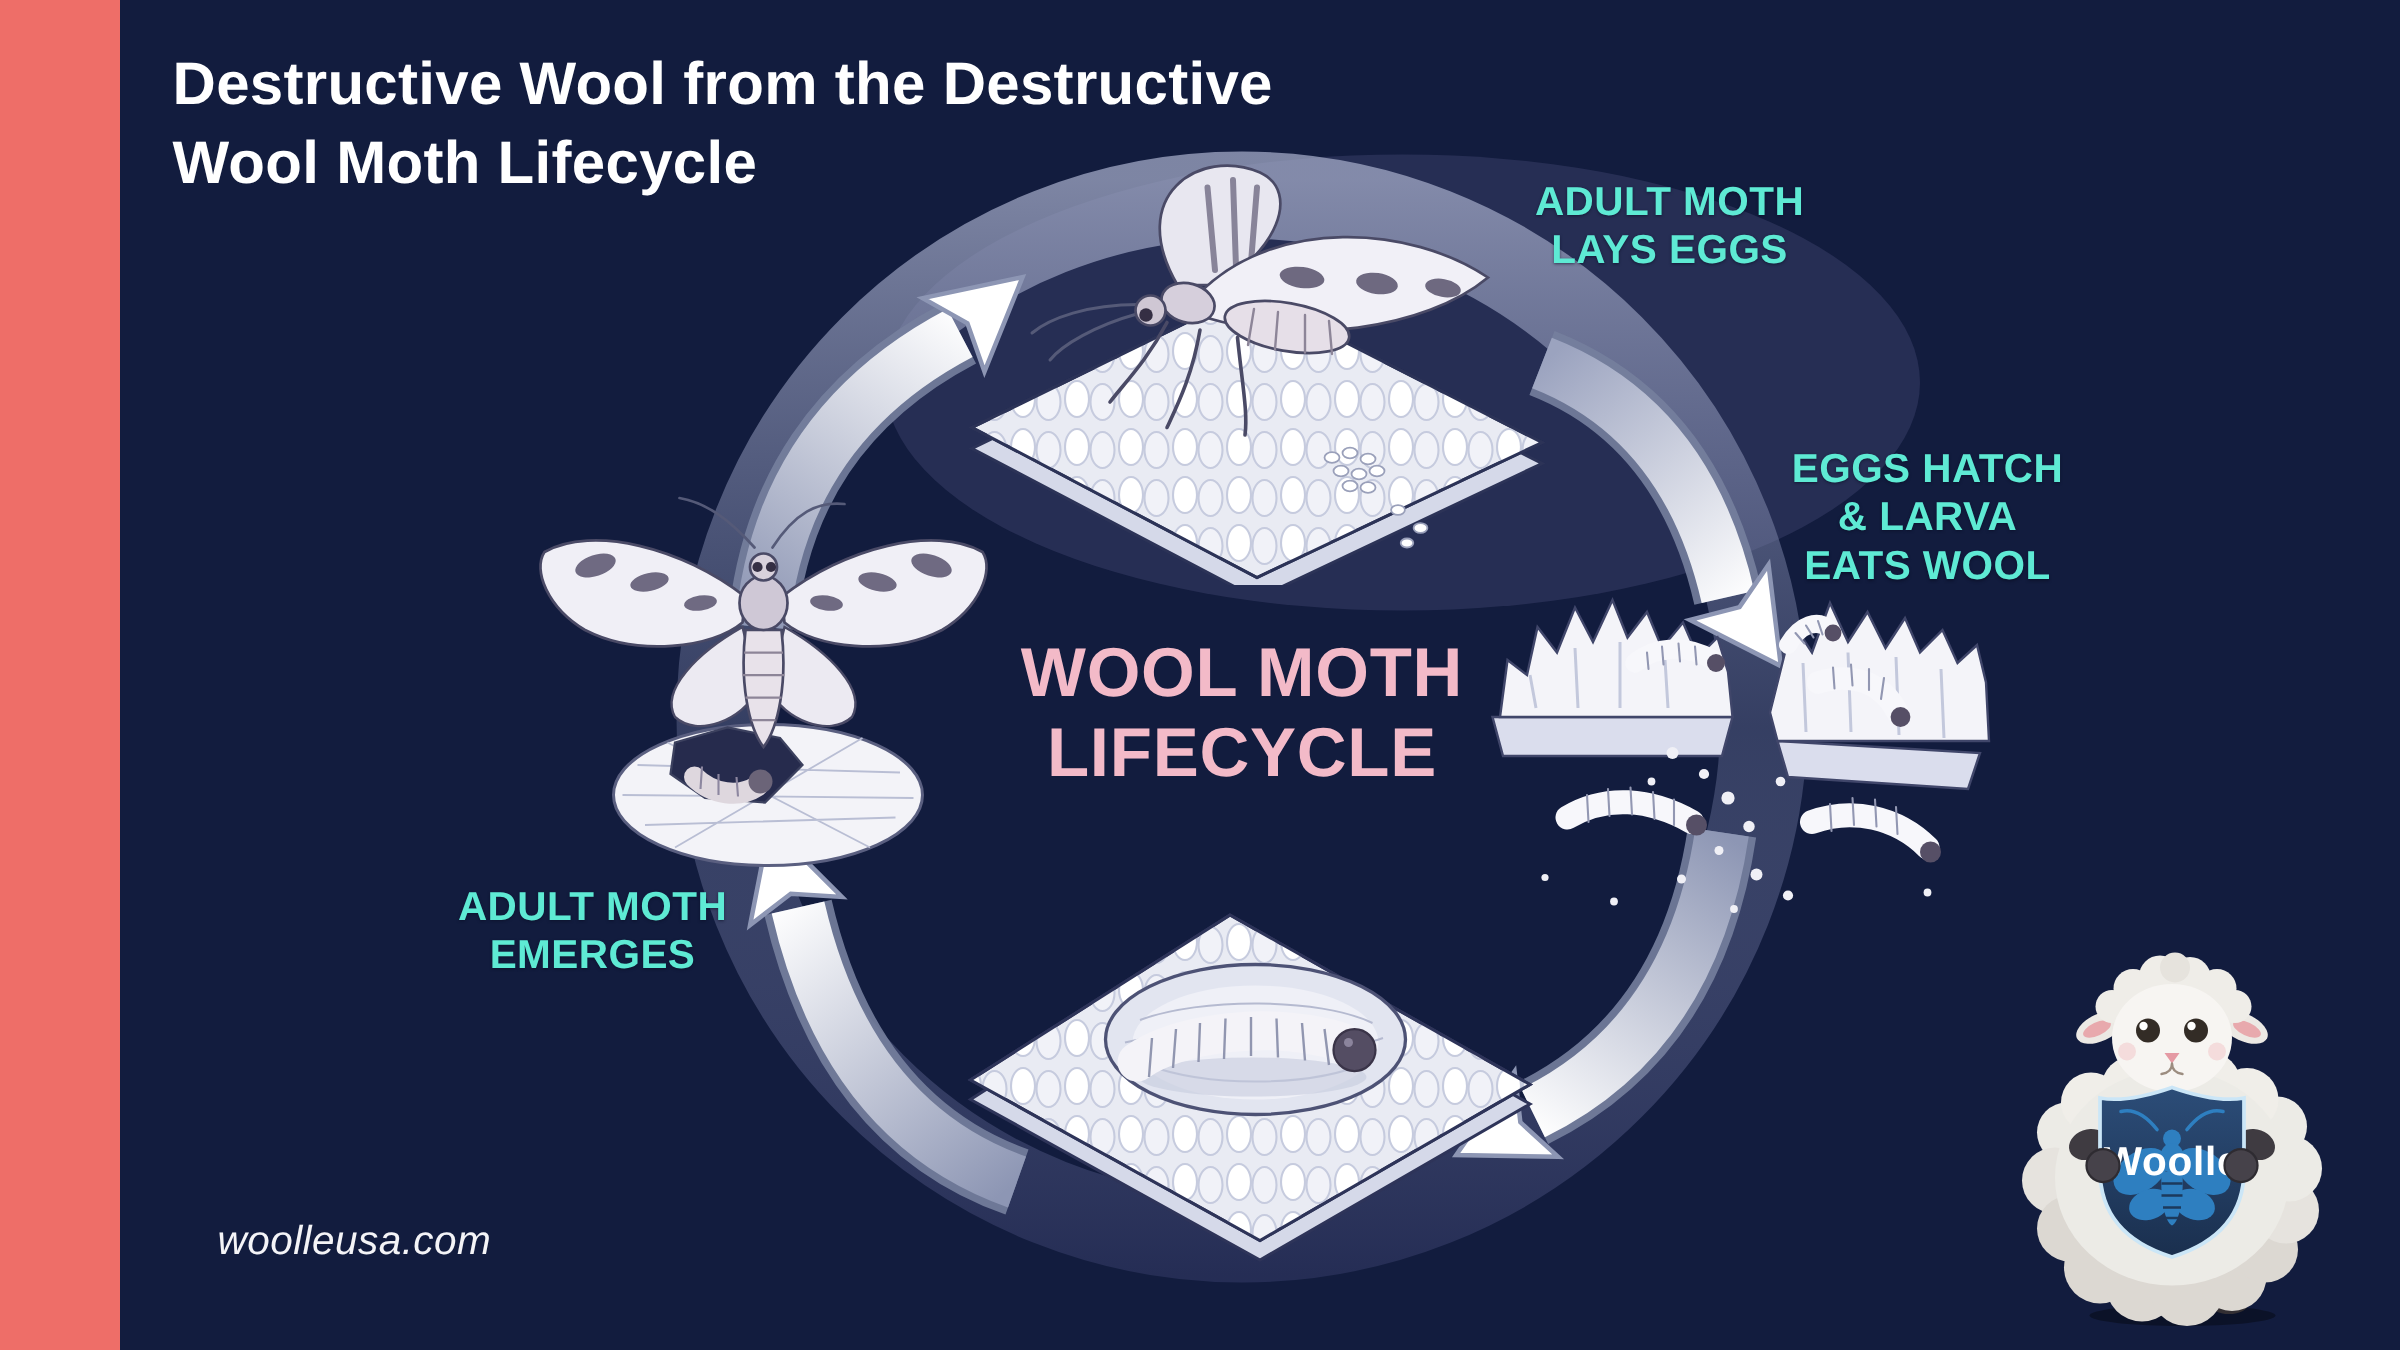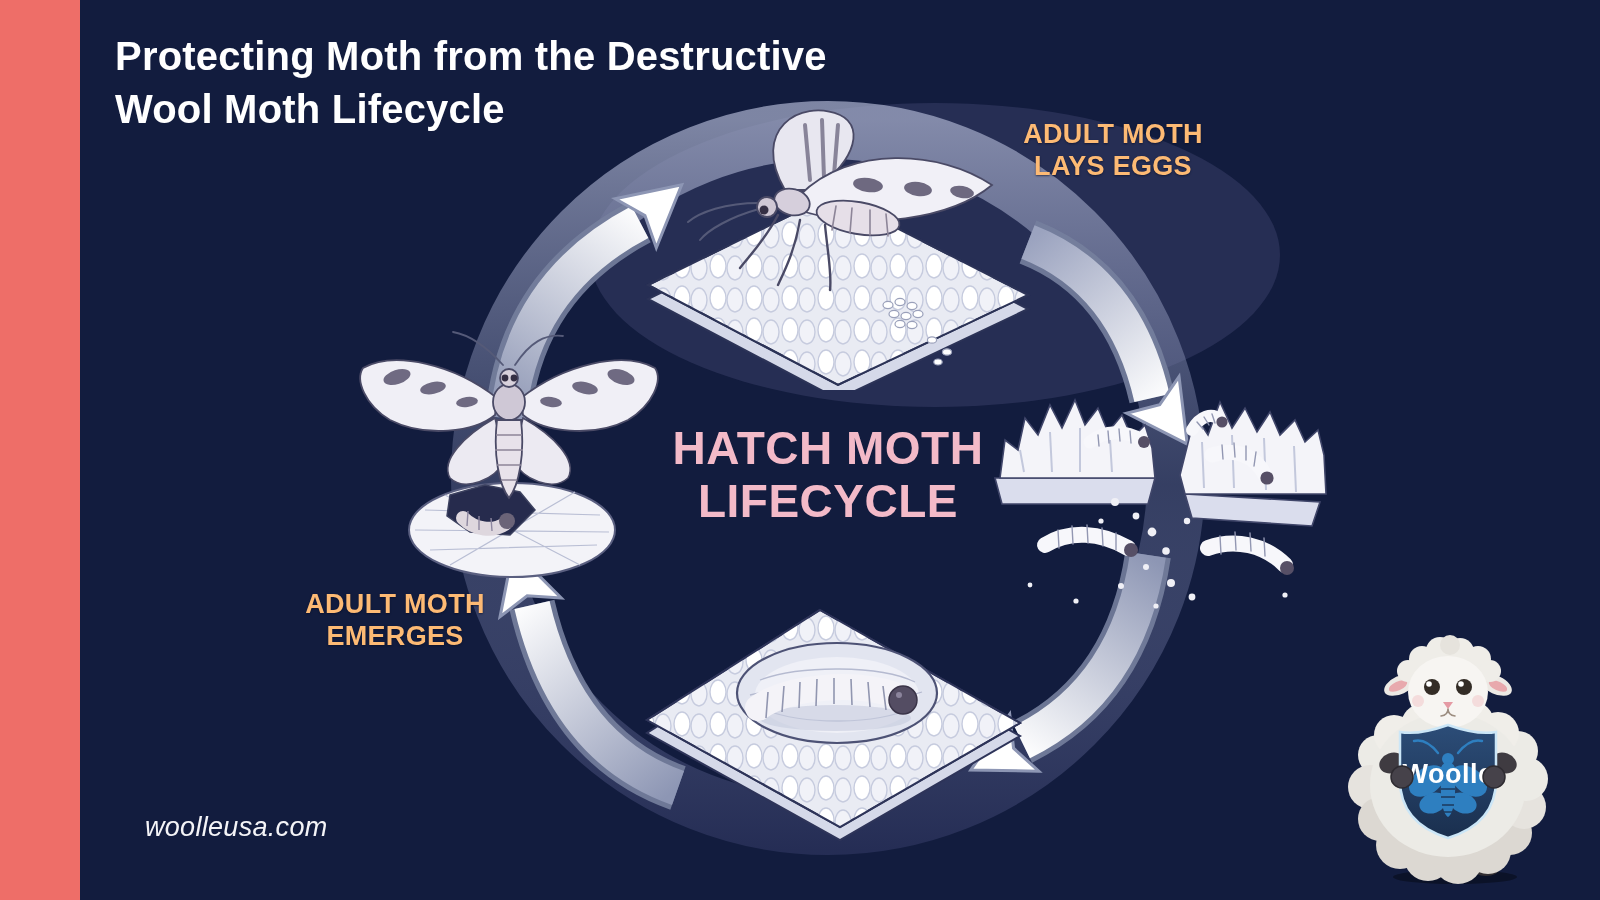--- a/index.html
+++ b/index.html
@@ -16,21 +16,21 @@
     left:115px;top:30px;width:820px;
     color:#ffffff;font-size:40px;font-weight:bold;line-height:1.32;
     white-space:pre-line;letter-spacing:0.2px;
   }
   #center-title{
     left:828px;top:422px;transform:translateX(-50%);
     color:#f3bac8;font-size:46px;font-weight:bold;line-height:1.15;
     text-align:center;white-space:pre-line;letter-spacing:0.5px;
   }
   .stage-label{
-    color:#fdba74;font-size:27px;font-weight:bold;line-height:1.2;
+    color:#5eead4;font-size:27px;font-weight:bold;line-height:1.2;
     text-align:center;white-space:pre-line;transform:translateX(-50%);
     letter-spacing:0.3px;text-shadow:0 1px 2px rgba(10,14,35,.6);
   }
   #website{
     left:145px;top:812px;color:#f4f4f7;font-size:27px;font-weight:400;
     letter-spacing:0.3px;
     font-style:italic;
   }
   svg{display:block;}
   text{font-family:"Liberation Sans",sans-serif;}
@@ -229,27 +229,30 @@
       <path d="M 188 98 C 218 115 243 140 233 158 C 218 172 188 160 178 140 Z" fill="#eceaf2" stroke="#4a4a66" stroke-width="1.6"></path>
       <path d="M 162 100 C 158 135 164 165 174 178 C 184 165 190 135 186 100 Z" fill="#e8e2ea" stroke="#4a4a66" stroke-width="1.8"></path>
       <path d="M 161 115 L 187 115 M 160 130 L 188 130 M 162 145 L 186 145 M 166 160 L 182 160" stroke="#8d8598" stroke-width="1.5"></path>
       <ellipse cx="174" cy="82" rx="16" ry="18" fill="#cfc8d6" stroke="#4a4a66" stroke-width="1.8"></ellipse>
       <circle cx="174" cy="58" r="9" fill="#d8d1dc" stroke="#4a4a66" stroke-width="1.8"></circle>
       <circle cx="170" cy="58" r="3.4" fill="#352f44"></circle>
       <circle cx="179" cy="58" r="3.4" fill="#352f44"></circle>
     </g>
   </svg>
 
-  <div id="page-title" class="abs">Protecting Moth from the Destructive
+  <div id="page-title" class="abs">Destructive Wool from the Destructive
 Wool Moth Lifecycle</div>
-  <div id="center-title" class="abs">HATCH MOTH
+  <div id="center-title" class="abs">WOOL MOTH
 LIFECYCLE</div>
 
   <div class="stage-label abs" style="left:1113px;top:118px">ADULT MOTH
 LAYS EGGS</div>
+  <div class="stage-label abs" style="left:1285px;top:296px">EGGS HATCH
+&amp; LARVA
+EATS WOOL</div>
   <div class="stage-label abs" style="left:395px;top:588px">ADULT MOTH
 EMERGES</div>
 
   <div id="website" class="abs">woolleusa.com</div>
 
   <svg class="abs" style="left:1330px;top:595px" width="270" height="290" viewBox="0 0 270 290">
     <ellipse cx="125" cy="282" rx="62" ry="7" fill="#000000" opacity="0.35"></ellipse>
     <g>
       <rect x="98" y="235" width="15" height="36" rx="7" fill="#e0ddd7"></rect>
       <rect x="148" y="235" width="15" height="36" rx="7" fill="#e0ddd7"></rect>

